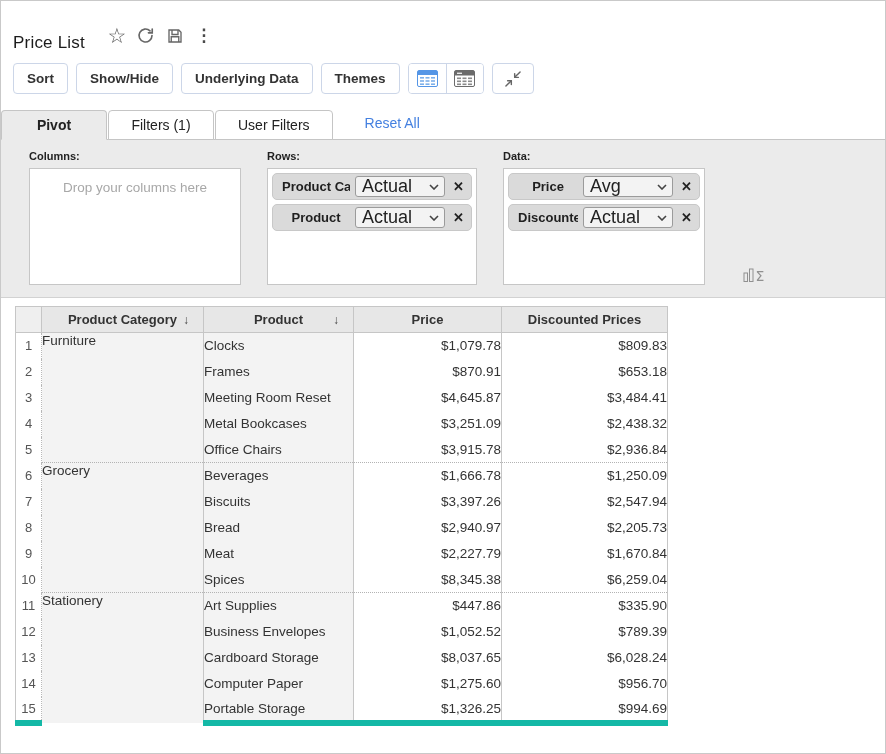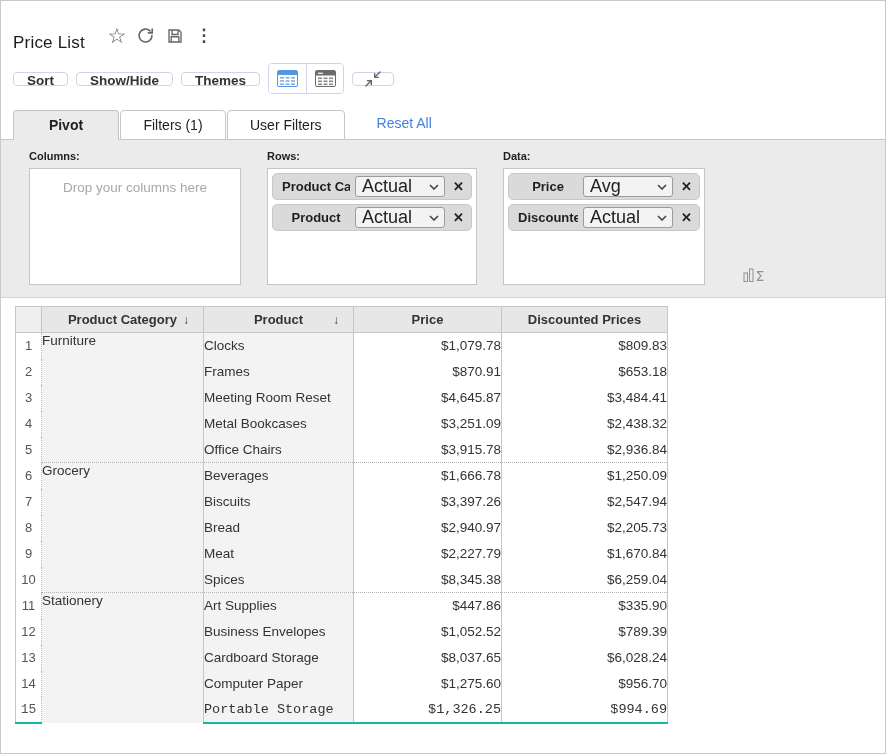--- a/index.html
+++ b/index.html
@@ -11,29 +11,29 @@
   }
   
   .title-row { display:flex; align-items:center; padding:17px 12px 10px 12px; }
   .page-title { font-size:17px; font-weight:400; color:#1b1b1b; margin:15px 20px 0 0; letter-spacing:.2px; }
   .hicon { width:24px; height:24px; display:flex; align-items:center; justify-content:center;
            color:#5f5f5f; cursor:pointer; margin-right:5px; }
   .star-glyph { font-size:21px; color:#555; line-height:1; }
   .kebab-glyph { font-size:17px; color:#4a4a4a; font-weight:700; line-height:1; }
   
   .toolbar { display:flex; align-items:center; gap:8px; padding:0 12px; height:31px; }
-  .tbtn { height:14px; padding:0 13px; background:#fff; border:1px solid #ccd6e8; border-radius:4px;
+  .tbtn { height:31px; padding:0 13px; background:#fff; border:1px solid #ccd6e8; border-radius:4px;
           font-size:13.5px; font-weight:600; color:#333; font-family:inherit; cursor:pointer; }
   .icon-group { display:flex; height:31px; border:1px solid #ccd6e8; border-radius:4px; overflow:hidden; background:#fff; }
   .igbtn { width:37px; height:29px; display:flex; align-items:center; justify-content:center;
            background:#fff; border:none; cursor:pointer; padding:0; }
   .igbtn + .igbtn { border-left:1px solid #ccd6e8; }
   .tbtn.icon-only { width:42px; padding:0; display:flex; align-items:center; justify-content:center; }
   
-  .tabbar { display:flex; align-items:flex-end; padding-left:12px; margin-top:15px;
+  .tabbar { display:flex; align-items:flex-end; margin-top:15px;
             position:relative; z-index:2; height:30px; }
   .tab { height:30px; line-height:28px; min-width:106px; padding:0 22px; text-align:center;
          font-size:14px; color:#222; background:#fff; border:1px solid #c5c5c5;
          border-radius:4px 4px 0 0; margin-bottom:-1px; cursor:pointer; }
   .tab + .tab { margin-left:1px; }
   .tab.active { background:#ebebeb; font-weight:700; border-bottom-color:#ebebeb; }
   .reset-link { margin-left:32px; font-size:14px; color:#4480e0; cursor:pointer; align-self:center; padding-bottom:2px; }
   
   .panel { height:159px; background:#ebebeb; border-top:1px solid #c5c5c5; border-bottom:1px solid #d2d2d2;
            display:flex; padding:5px 0 0 28px; position:relative; z-index:1; }
@@ -61,21 +61,21 @@
   .sort-arrow { position:absolute; right:14px; top:50%; transform:translateY(-50%);
                 font-size:12px; color:#444; font-weight:400; }
   table.pivot td { height:26px; padding:0; }
   td.num { text-align:center; font-size:13px; color:#555; border-left:1px solid #c6c6c6;
            border-right:1px dotted #b8b8b8; background:#fff; }
   td.cat { background:#f3f3f3; border-right:1px solid #c6c6c6; vertical-align:top;
            padding:5px 0 0 10px; }
   td.prod { background:#f3f3f3; border-right:1px solid #c6c6c6; padding-left:10px; }
   td.money { text-align:right; padding-right:12px; border-right:1px solid #c6c6c6; background:#fff; }
   tr.group-start td:not(.num) { border-top:1px dotted #b3b3b3; }
-  table.pivot tbody tr:last-child td { border-bottom:2px solid #14b8a6;font-family:Liberation Mono, monospace; }
+  table.pivot tbody tr:last-child td { border-bottom:6px solid #14b8a6; }
 </style>
 </head>
 <body>
 
 <div class="page">
 
   <div class="title-row">
     <h1 class="page-title">Price List</h1>
     <span class="hicon">
         <span class="star-glyph">☆</span>
@@ -94,20 +94,21 @@
       </svg>
     </span>
     <span class="hicon">
         <span class="kebab-glyph">⋮</span>
       </span>
   </div>
 
   <div class="toolbar">
     <button class="tbtn">Sort</button>
     <button class="tbtn">Show/Hide</button>
+    <button class="tbtn">Underlying Data</button>
     <button class="tbtn">Themes</button>
     <div class="icon-group">
       <button class="igbtn">
         <svg width="21" height="17" viewBox="0 0 21 17">
           <rect x="0.5" y="0.5" width="20" height="16" rx="1.5" fill="#ffffff" stroke="#5596e6"></rect>
           <rect x="1" y="1" width="19" height="4" fill="#5596e6"></rect>
           <g fill="#7db0ea">
             <rect x="3" y="7" width="4" height="1.6"></rect>
               <rect x="8.5" y="7" width="4" height="1.6"></rect>
               <rect x="14" y="7" width="4" height="1.6"></rect>

